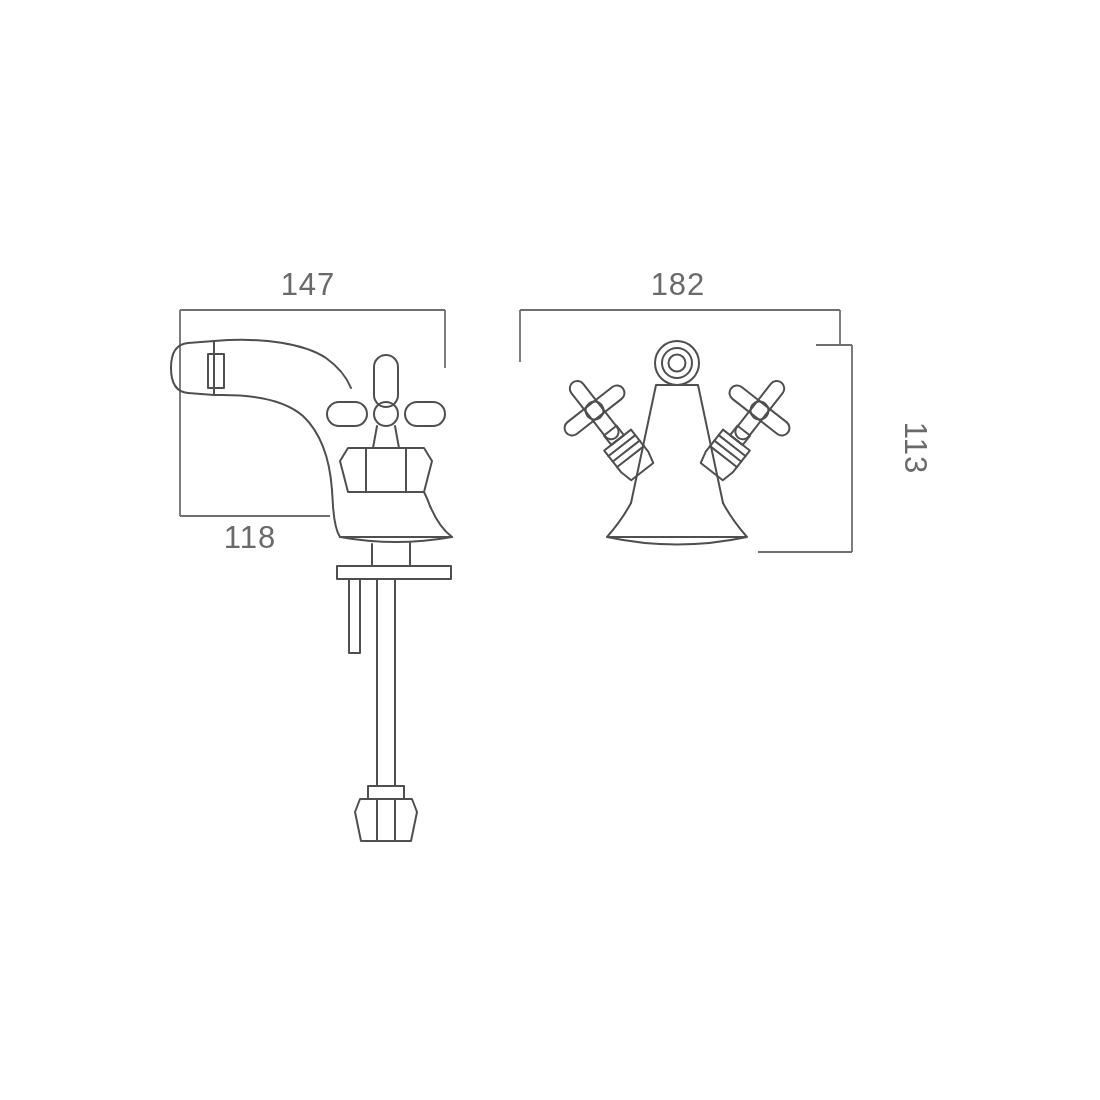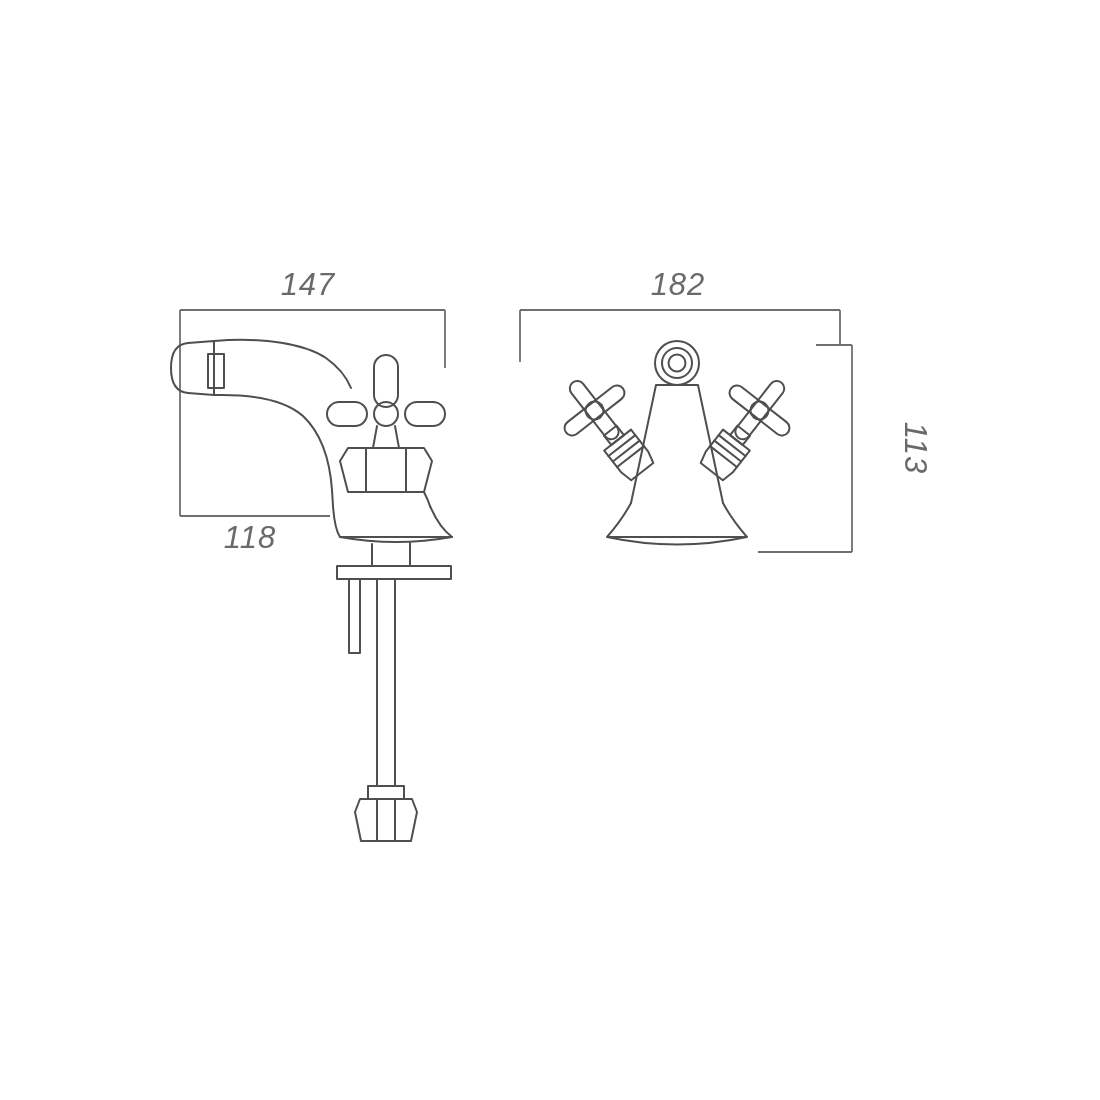--- a/index.html
+++ b/index.html
@@ -2,21 +2,20 @@
 <html><head>
 <meta charset="utf-8">
 <style>
   html,body{margin:0;padding:0;background:#ffffff;}
   .stage{
     position:relative;
     width:1100px;height:1100px;
     background:#ffffff;
     font-family:"Liberation Sans", sans-serif;
     overflow:hidden;
-    font-style:italic;
   }
   svg{display:block;}
   .draw{fill:none;stroke:#4f4f4f;stroke-width:2;stroke-linecap:round;stroke-linejoin:round;}
   .dimline{fill:none;stroke:#6f6f6f;stroke-width:1.8;stroke-linecap:butt;}
   .dimtext{
     fill:#6a6a6a;
     font-size:31px;
     letter-spacing:1px;
     font-family:"Liberation Sans", sans-serif;
   }

